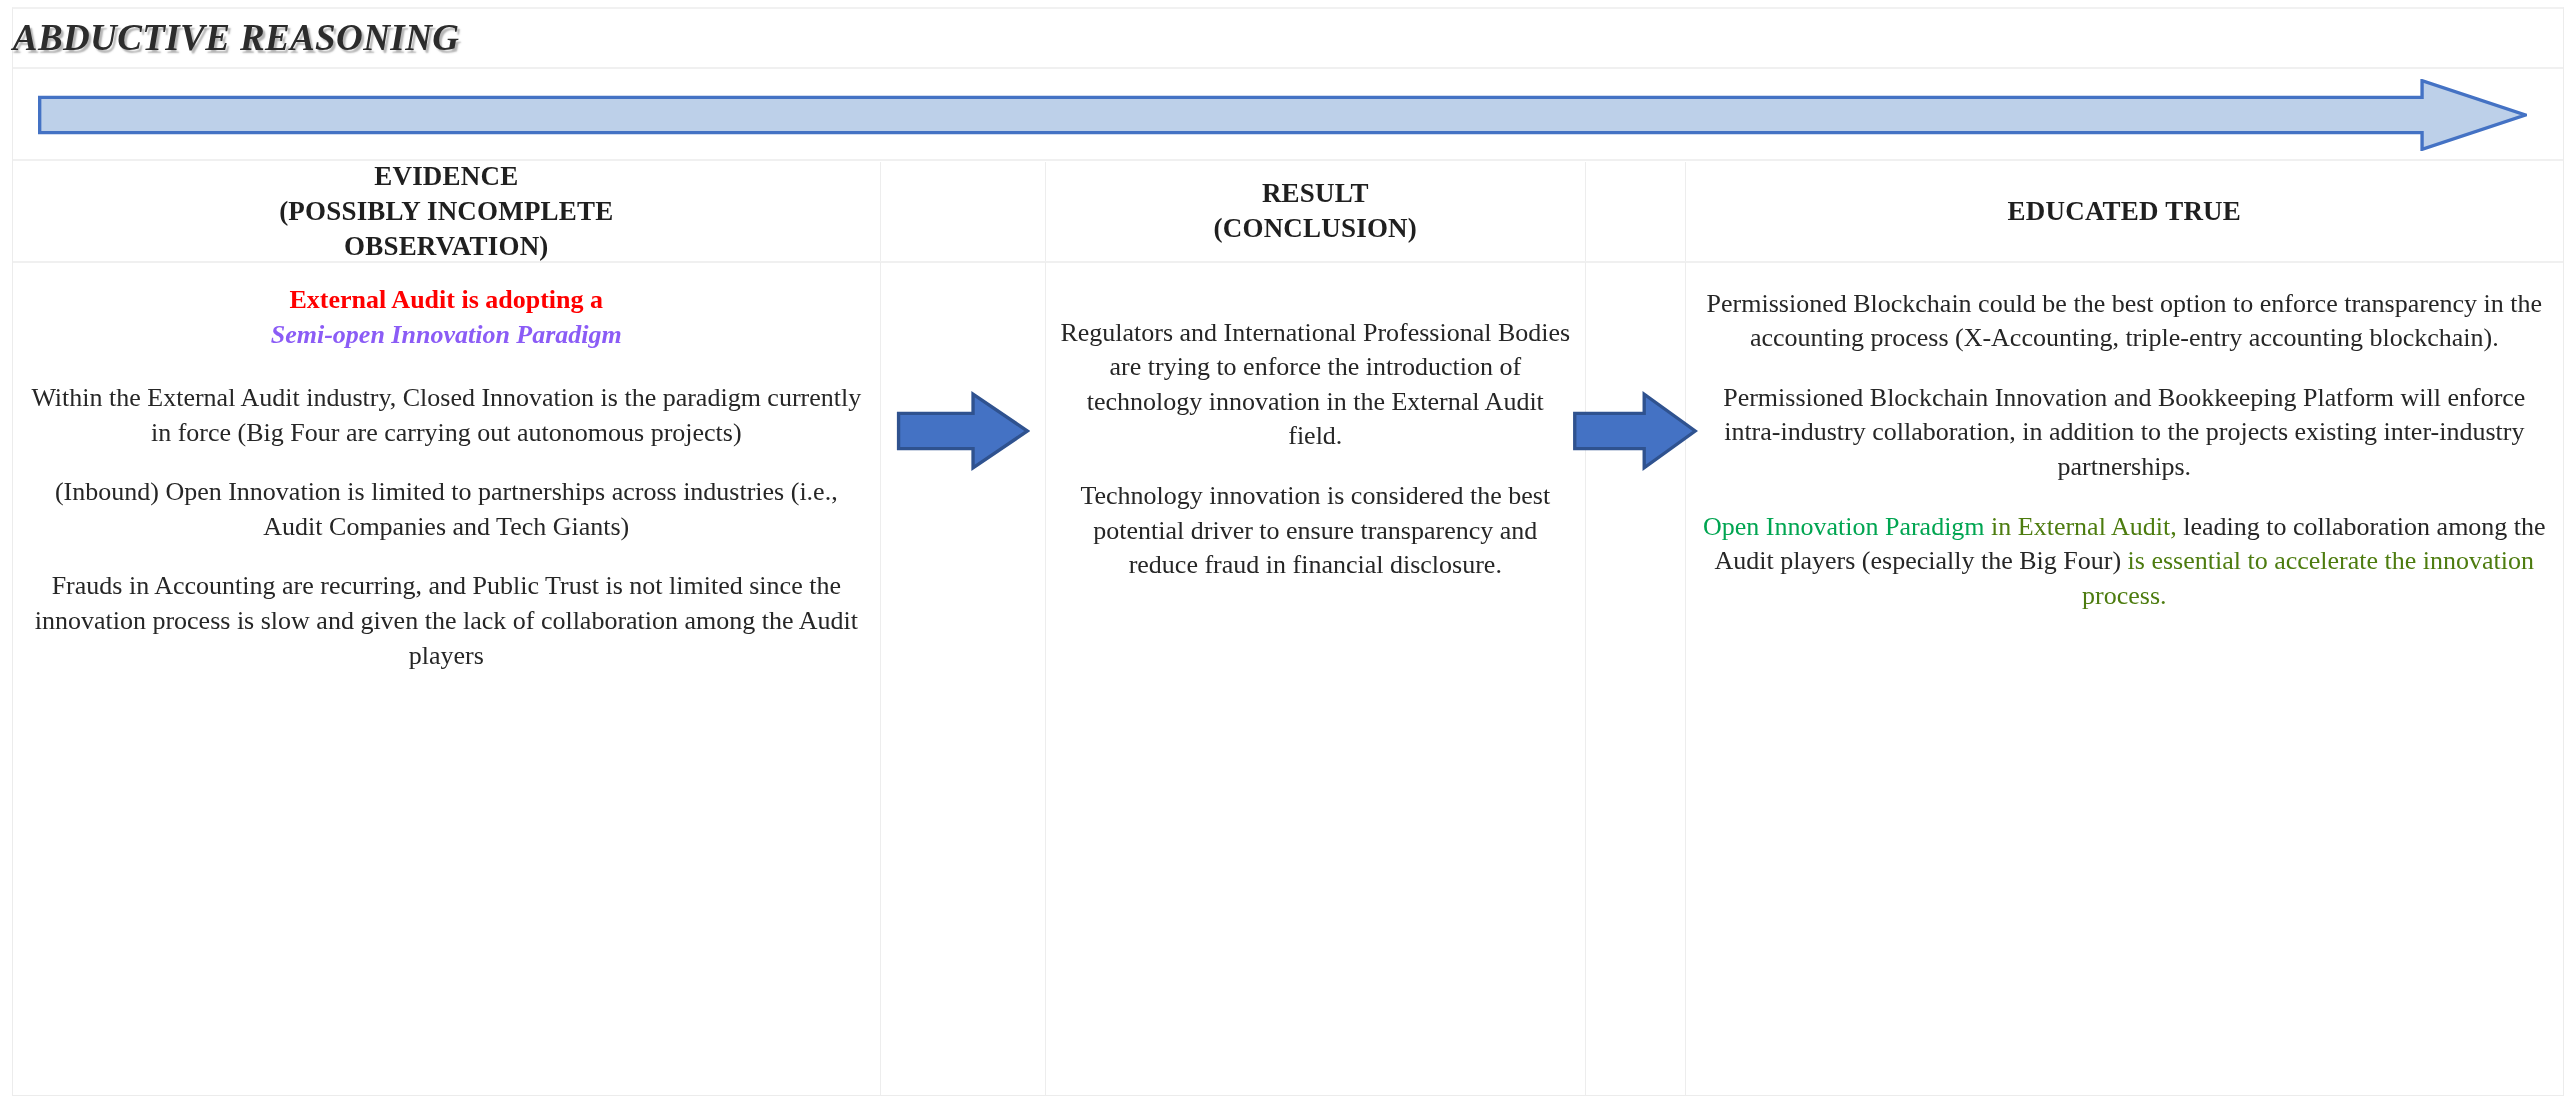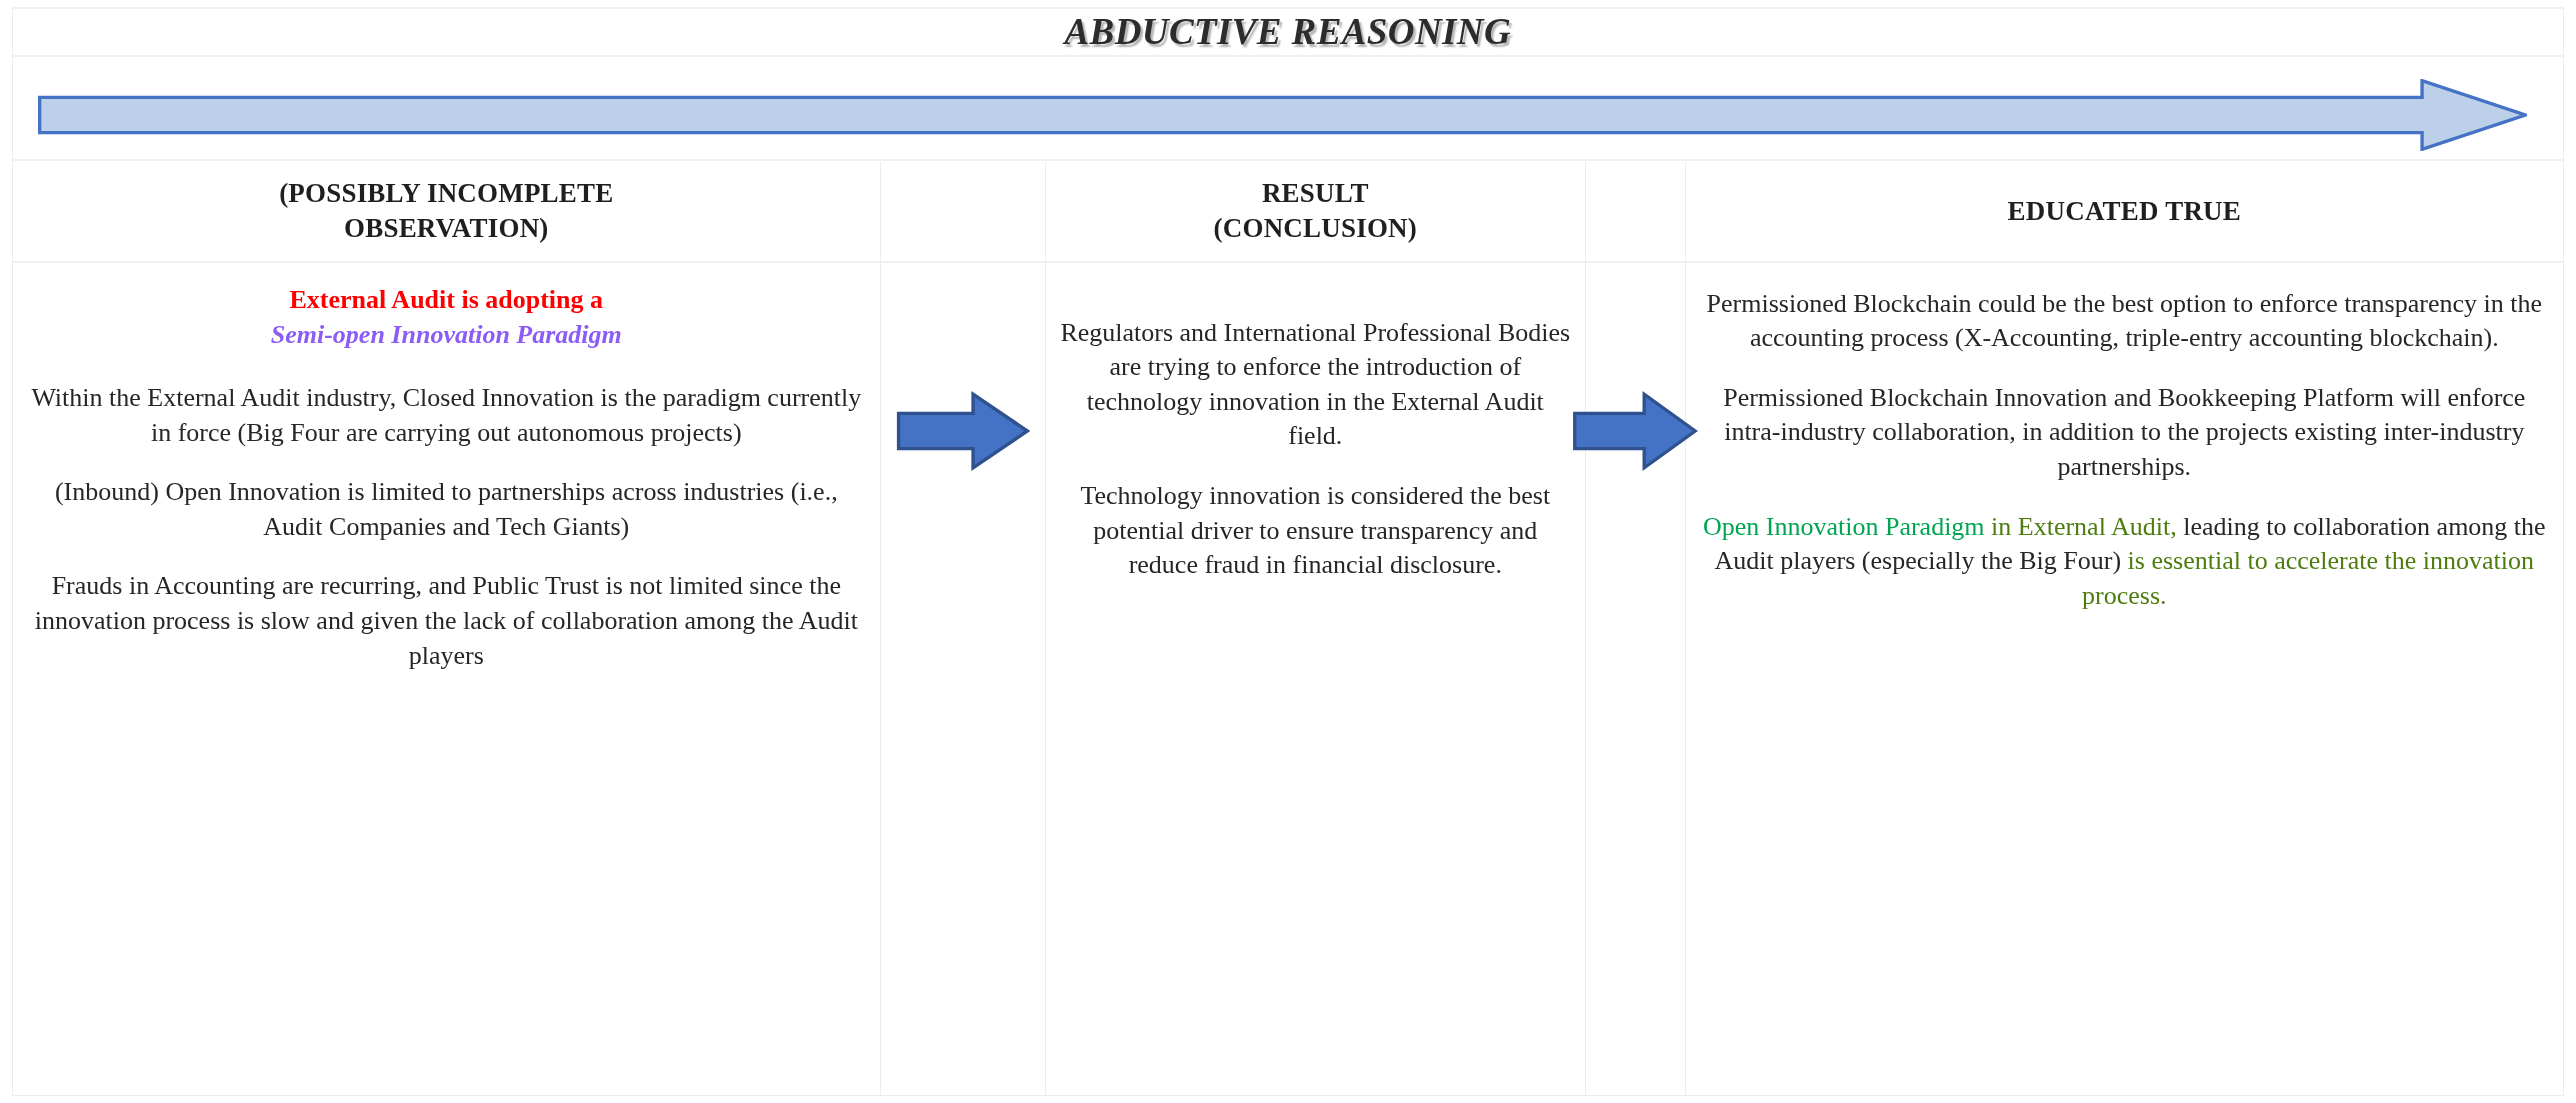--- a/index.html
+++ b/index.html
@@ -34,26 +34,25 @@
     border-top: 2.5px solid #f1f1f1;
     background: #ffffff;
   }
 
   
   .title-row {
     position: absolute;
     left: 0;
     top: 0;
     width: 100%;
-    height: 48px;
+    height: 60px;
     box-sizing: border-box;
     border-bottom: 2.5px solid #f0f0f0;
     display: flex;
     align-items: center;
-    justify-content: center;
   }
   .doc-title {
     font-weight: bold;
     font-style: italic;
     font-size: 37px;
     letter-spacing: 0.4px;
     color: #2c2c2c;
     text-shadow: 2.5px 2.5px 1.7px rgba(120,120,120,0.55);
     white-space: nowrap;
   }
@@ -177,20 +176,21 @@
       <div class="banner-arrow-wrap">
         <svg width="2489" height="72" viewBox="0 0 2965 86" preserveAspectRatio="none" aria-hidden="true">
           <polygon points="2,22 2840,22 2840,2 2963,43 2840,84 2840,64 2,64" fill="#BDD0E9" stroke="#4472C4" stroke-width="4" stroke-linejoin="miter"></polygon>
         </svg>
       </div>
     </div>
 
     <div class="header-row">
       <div class="cell header-cell c-evidence">
         <div class="header-text">
+          <div>EVIDENCE</div>
           <div>(POSSIBLY INCOMPLETE</div>
           <div>OBSERVATION)</div>
         </div>
       </div>
       <div class="cell header-cell c-gap"></div>
       <div class="cell header-cell c-result">
         <div class="header-text">
           <div>RESULT</div>
           <div>(CONCLUSION)</div>
         </div>

